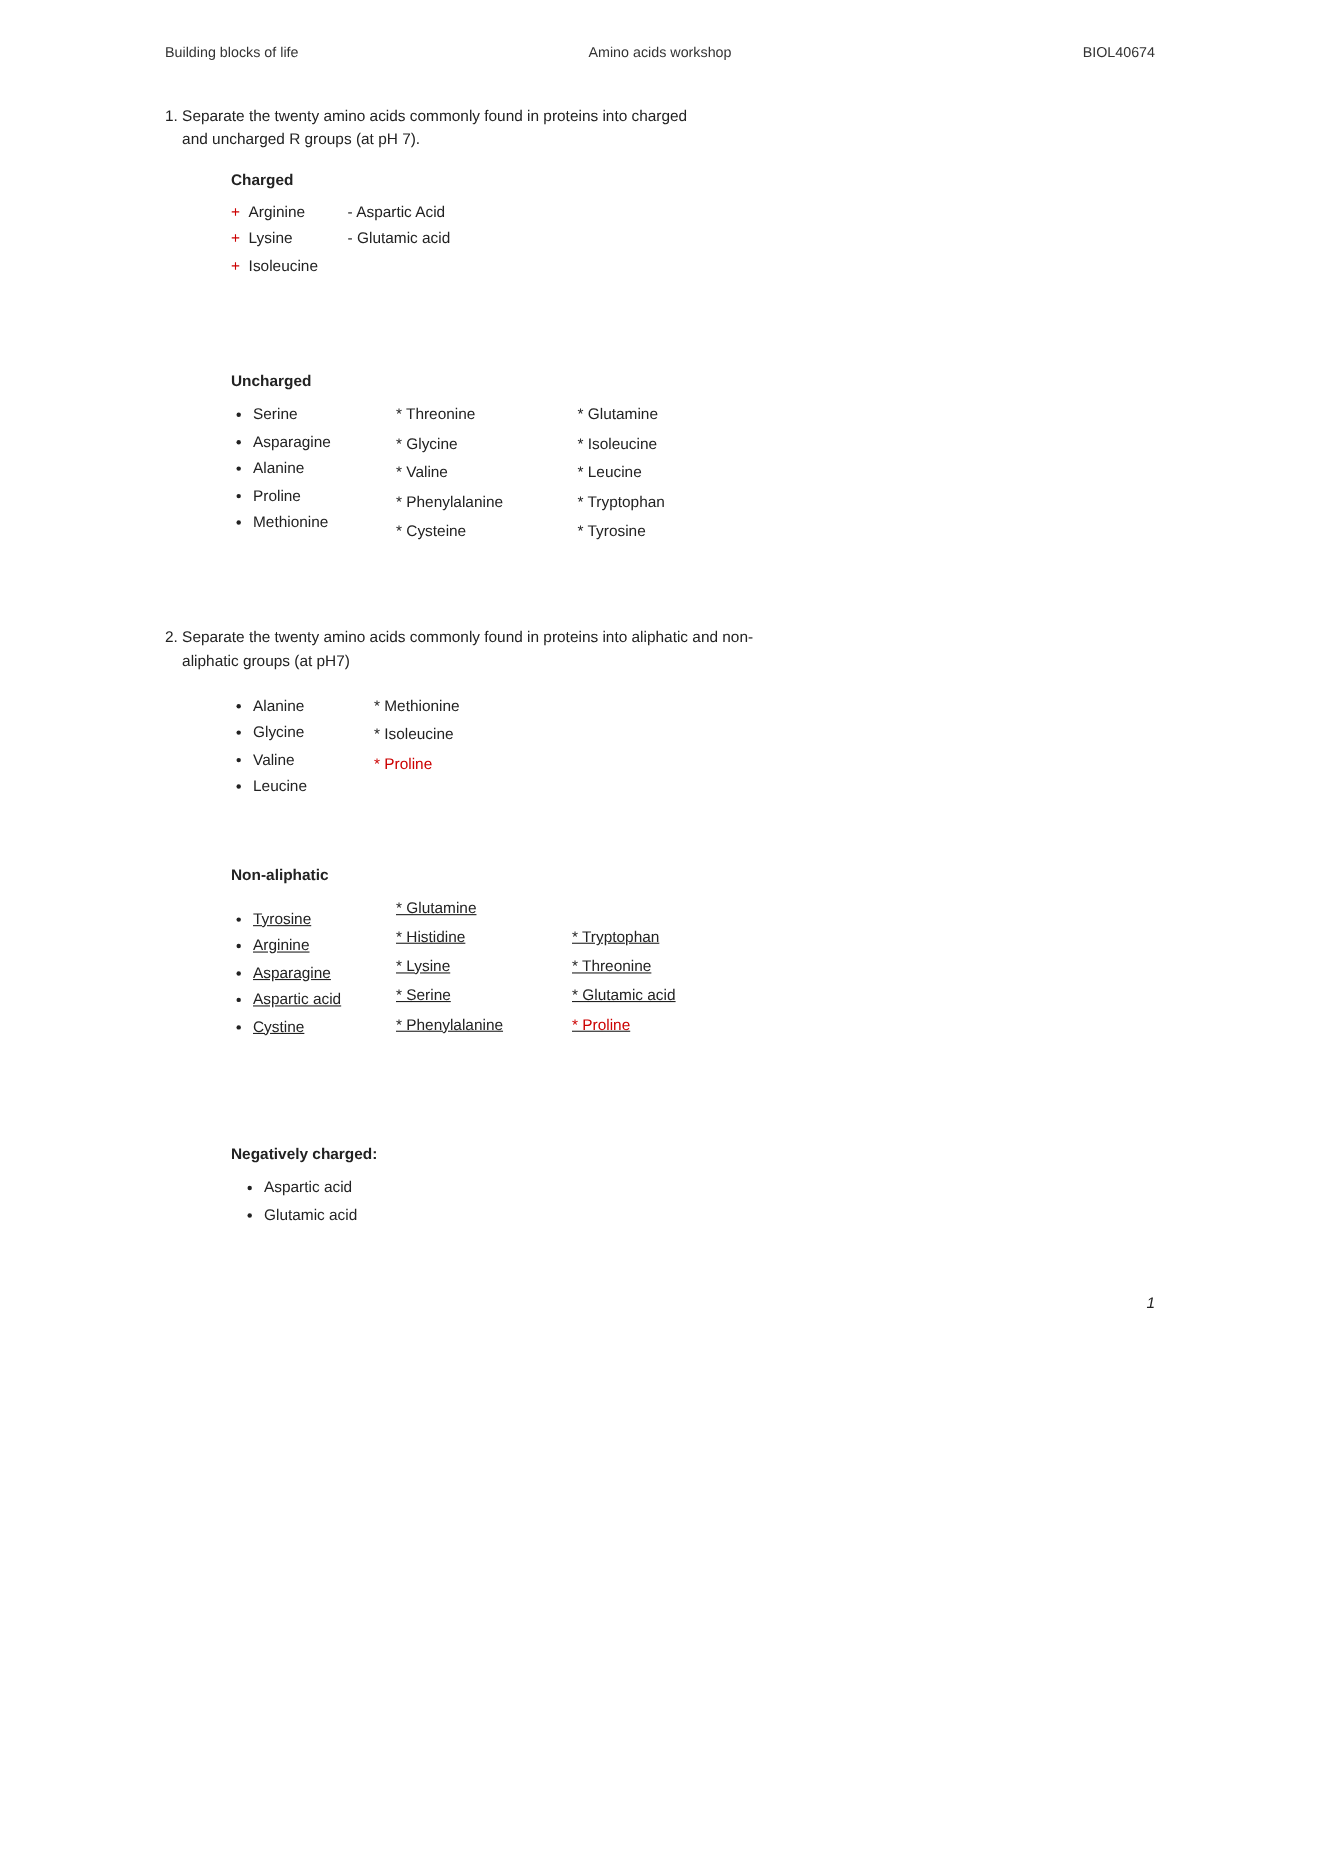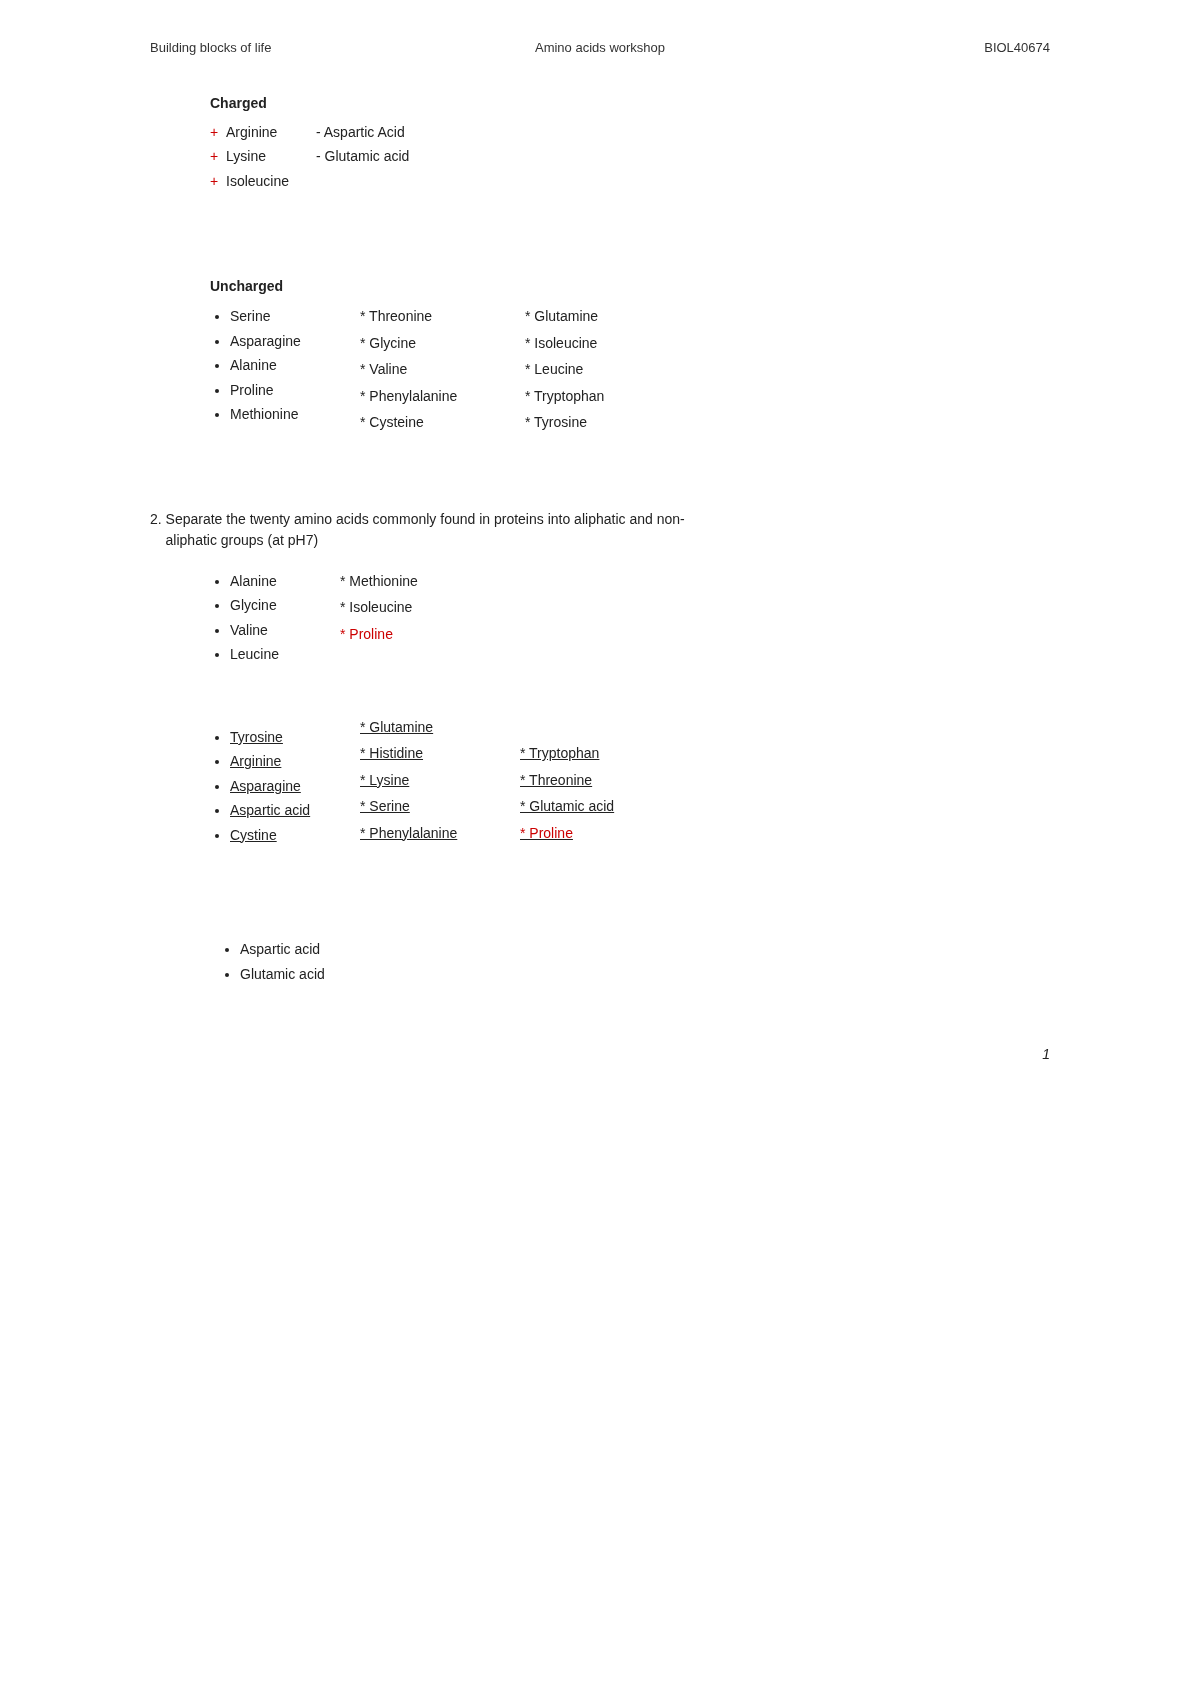--- a/index.html
+++ b/index.html
@@ -219,20 +219,24 @@
 
 <div class="page">
 
   <div class="header">
     <div class="header-left">Building blocks of life</div>
     <div class="header-center">Amino acids workshop</div>
     <div class="header-right">BIOL40674</div>
   </div>
 
   <div class="question-block">
+    <div class="question-text">
+      1. Separate the twenty amino acids commonly found in proteins into charged<br>
+      &nbsp;&nbsp;&nbsp;&nbsp;and uncharged R groups (at pH 7).
+    </div>
 
     <div class="section-heading">Charged</div>
 
     <div class="charged-table">
       <div class="charged-row">
         <span class="plus">+</span>
         <span class="charged-name">Arginine</span>
         <span class="minus-label">- Aspartic Acid</span>
       </div>
       <div class="charged-row">
@@ -297,20 +301,21 @@
           <div class="col-item">* Methionine</div>
           <div class="col-item">* Isoleucine</div>
           <div class="col-item red">* Proline</div>
         </div>
       </div>
     </div>
 
     <div style="height: 24px;"></div>
 
     <div class="nonaliphatic-section">
+      <div class="section-heading">Non-aliphatic</div>
       <div class="nonali-lists">
         <ul class="nonali-bullet-col">
           <li>Tyrosine</li>
           <li>Arginine</li>
           <li>Asparagine</li>
           <li>Aspartic acid</li>
           <li>Cystine</li>
         </ul>
         <div class="nonali-star-col">
           <div class="col-item">* Glutamine</div>
@@ -326,20 +331,23 @@
           <div class="col-item red">* Proline</div>
         </div>
       </div>
     </div>
   </div>
 
   <div style="height: 48px;"></div>
 
   <div class="question-block">
 
+    <div class="section-heading">
+      <span><strong>Negatively charged</strong>:</span>
+    </div>
 
     <ul class="negatively-charged-list">
       <li>Aspartic acid</li>
       <li>Glutamic acid</li>
     </ul>
   </div>
 
   <div class="page-number">1</div>
 </div>
 

